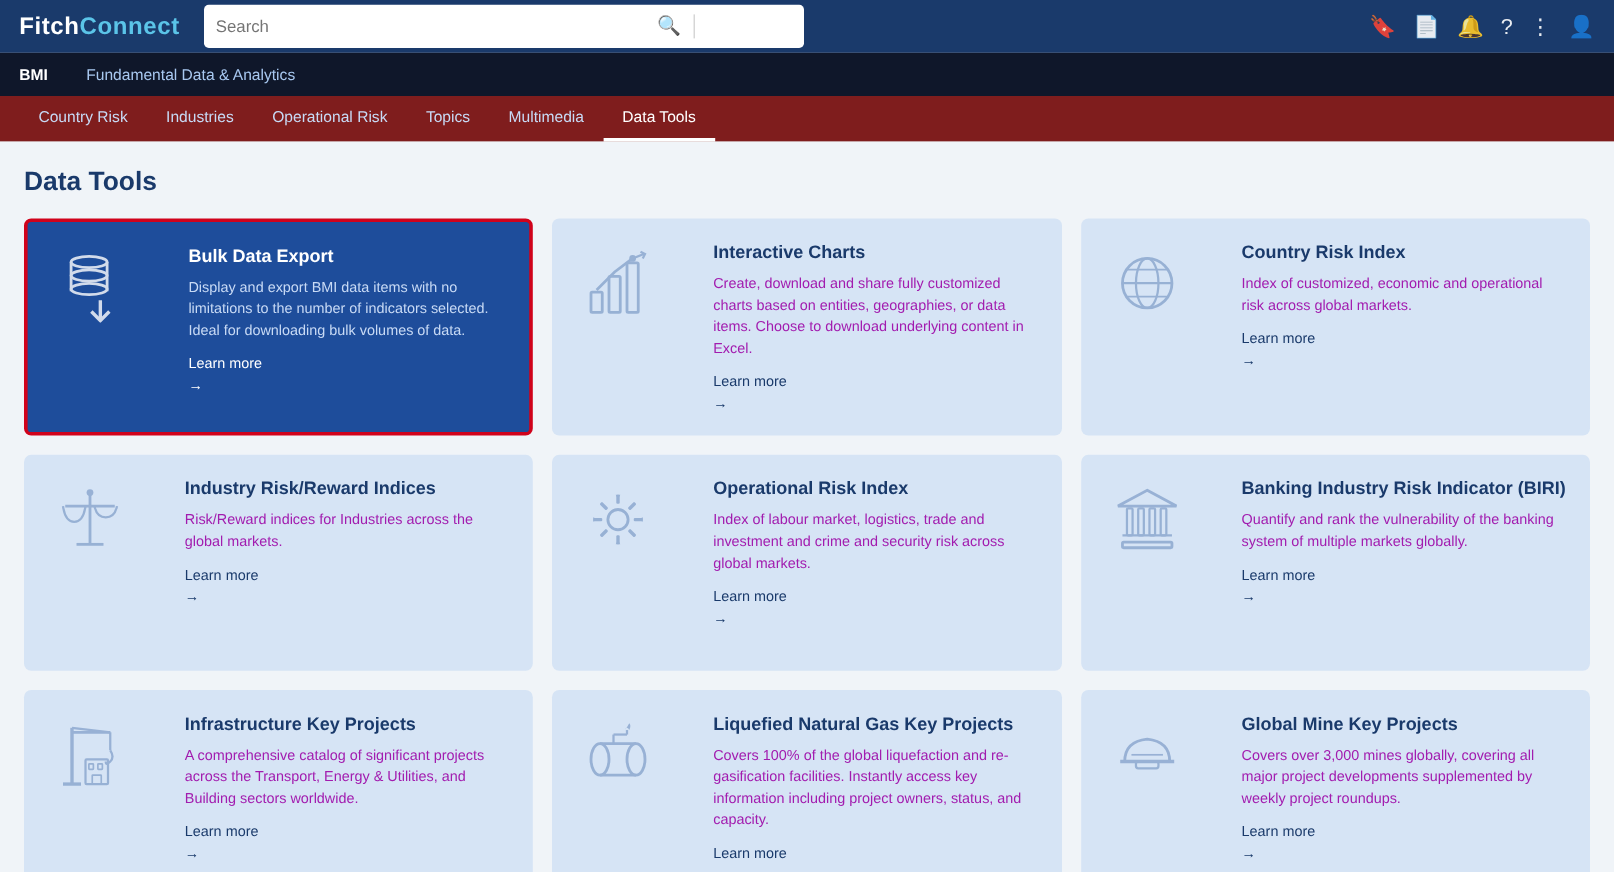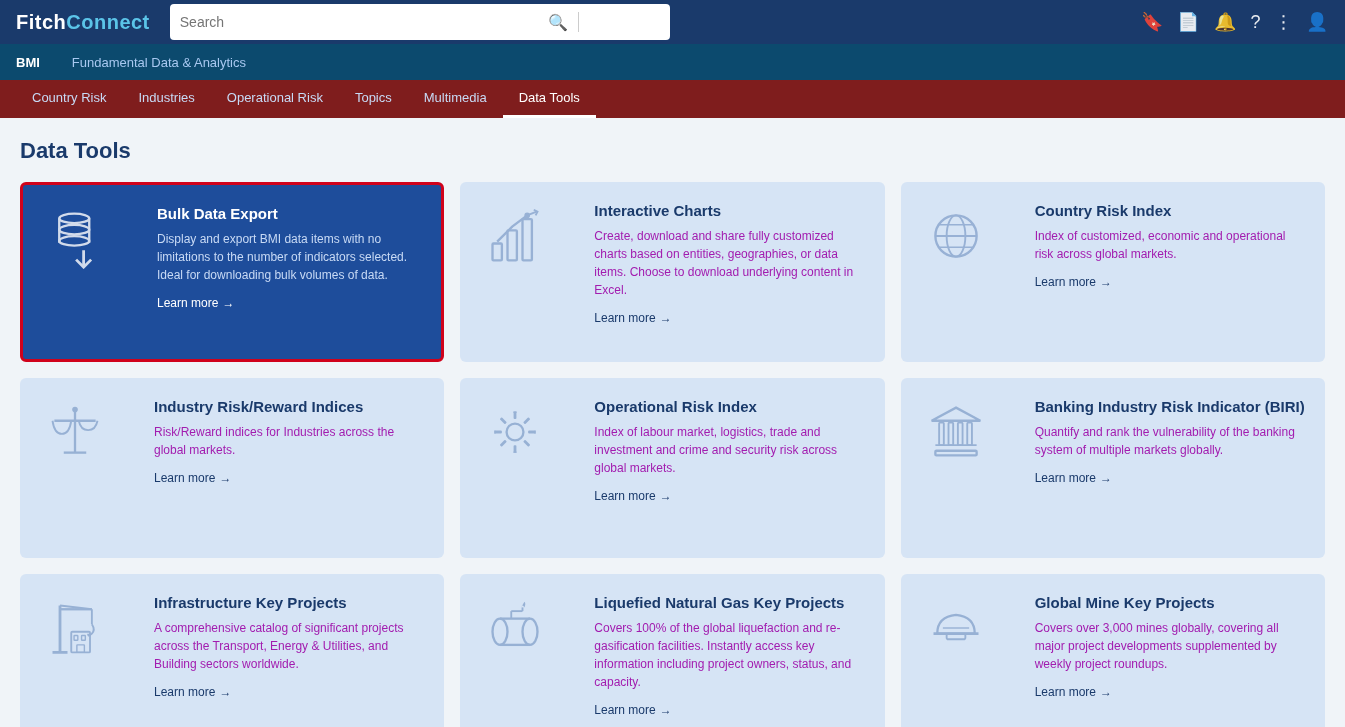--- a/index.html
+++ b/index.html
@@ -72,21 +72,21 @@
       color: white;
     }
     .top-right-icons span {
       cursor: pointer;
       font-size: 18px;
       opacity: 0.9;
     }
 
     
     .sub-nav {
-      background: #0c4a6e;
+      background: #0f172a;
       display: flex;
       align-items: center;
       padding: 0 16px;
       height: 36px;
       gap: 0;
     }
     .sub-nav-brand {
       color: white;
       font-weight: bold;
       font-size: 13px;
@@ -195,20 +195,21 @@
     }
     .card.featured .card-desc { color: #c8daf5; }
     .learn-more {
       font-size: 12px;
       color: #1a3a6b;
       cursor: pointer;
       display: inline-flex;
       gap: 4px;
       text-decoration: none;
       font-weight: 500;
+      flex-direction: column;
     }
     .card.featured .learn-more { color: white; }
   </style>
 </head>
 <body>
 
 <div class="top-bar">
   <div class="logo">
     Fitch<span>Connect</span>
   </div>

